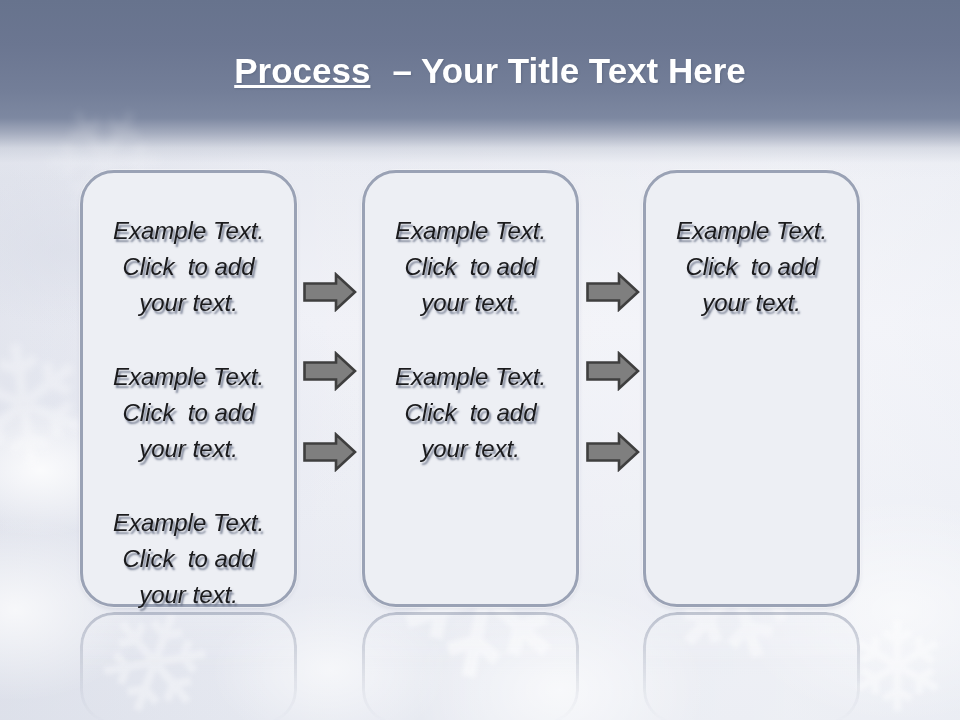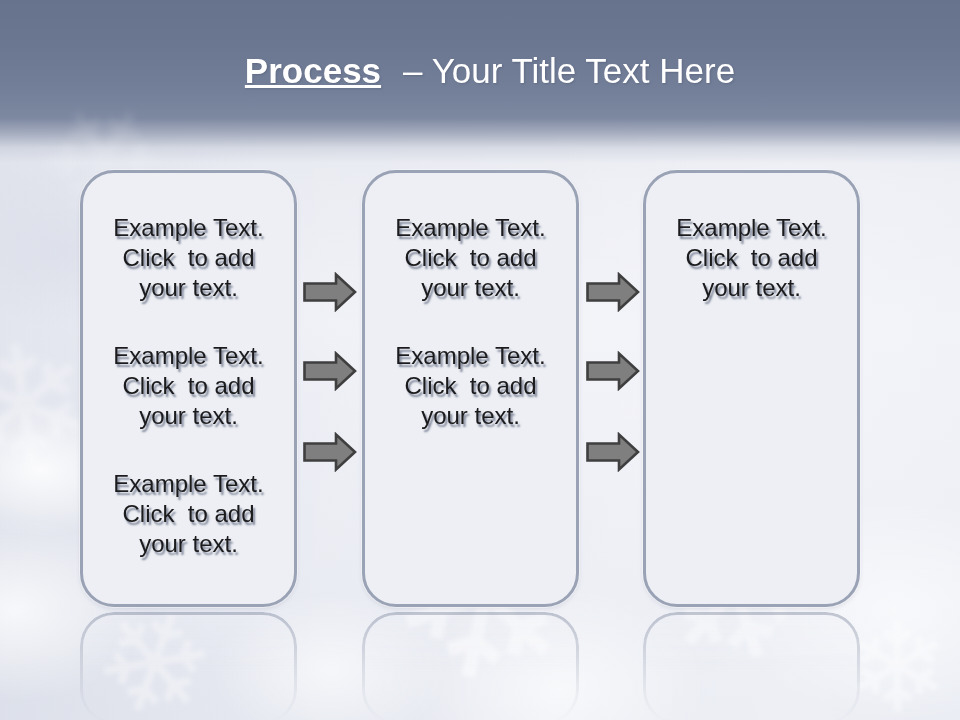--- a/index.html
+++ b/index.html
@@ -52,39 +52,39 @@
   .sf6 { left: 95px;  top: 595px; font-size: 140px; opacity: 0.35; filter: blur(2px); transform: rotate(20deg); }
 
   .title {
     position: absolute; left: 0; top: 50px; width: 100%; z-index: 3;
     margin: 0; text-align: center; transform: translateX(10px);
     color: var(--title-text, #ffffff);
     font-size: 35px; font-weight: 400; line-height: 42px;
     text-shadow: 1px 1px 2px rgba(40,48,70,0.20);
   }
   .t-bold { font-weight: 700; text-decoration: underline; }
-  .t-rest { font-weight: 400; margin-left: 22px; }
+  .t-rest { font-weight: 700; margin-left: 22px; }
 
   .box {
     position: absolute; top: 170px; z-index: 3;
     width: 217px; height: 437px; box-sizing: border-box;
     background: var(--box-fill, #edeff4);
     border: 3px solid var(--box-border, #9aa2b5);
     border-radius: 34px;
     padding: 40px 10px 0;
     text-align: center;
     box-shadow: 0 0 0 1px rgba(255,255,255,0.45), 0 2px 4px rgba(120,130,155,0.18);
   }
   .box1 { left: 80px; }
   .box2 { left: 362px; }
   .box3 { left: 643px; }
 
   .ph {
     margin: 0 0 38px; white-space: pre-wrap;
-    font-size: 24px; line-height: 30px;
+    font-style: italic; font-size: 24px; line-height: 36px;
     color: var(--body-text, #1b1b1d);
     text-shadow: 2px 3px 2px rgba(108,116,138,0.85);
     cursor: text;
   }
 
   .arrow { position: absolute; z-index: 3; width: 54px; height: 40px; }
   .arrow polygon {
     fill: var(--arrow-fill, #7f7f7f);
     stroke: var(--arrow-outline, #3f3f3f);
     stroke-width: 2.6;

